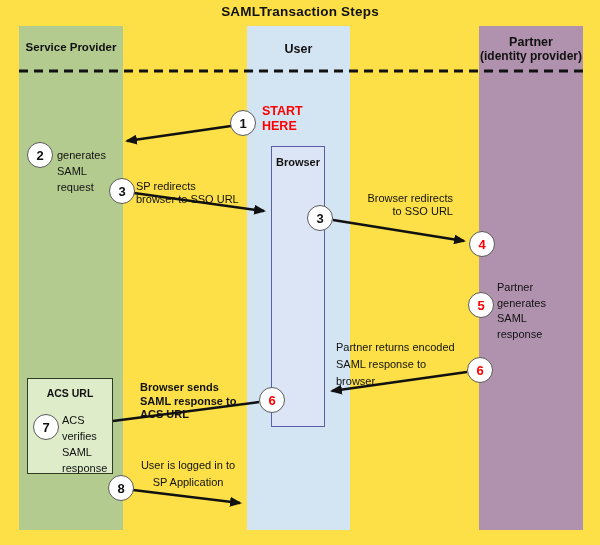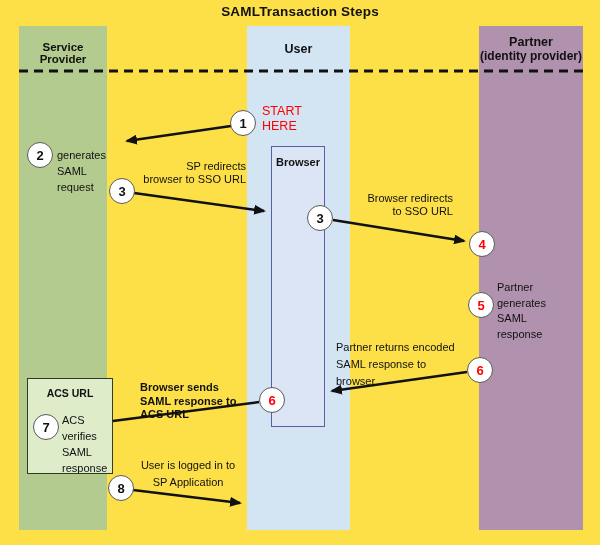--- a/index.html
+++ b/index.html
@@ -5,21 +5,21 @@
   html,body{margin:0;padding:0;background:#ffffff;}
   #canvas{
     position:relative;width:600px;height:545px;background:#fde047;
     font-family:"Liberation Sans","DejaVu Sans",sans-serif;color:#1a1a1a;overflow:hidden;
   }
   .title{
     position:absolute;top:4px;left:0;width:600px;text-align:center;
     font-size:13.5px;font-weight:bold;letter-spacing:0.2px;color:#111;
   }
   .col{position:absolute;top:26px;height:504px;}
-  .col-sp{left:19px;width:88px;background:#b3cb8e;}
+  .col-sp{left:19px;width:104px;background:#b3cb8e;}
   .col-user{left:247px;width:103px;background:#d3e4f3;}
   .col-partner{left:479px;width:104px;background:#b192ae;}
   .col-header{width:100%;text-align:center;font-weight:bold;color:#111;}
   .col-sp .col-header{padding-top:15px;font-size:11.5px;}
   .col-user .col-header{padding-top:16px;font-size:12.5px;}
   .col-partner .col-header{padding-top:9px;font-size:12.5px;line-height:14px;}
   .col-subheader{width:100%;text-align:center;font-weight:bold;font-size:12px;color:#111;}
   .inner-box{position:absolute;box-sizing:border-box;}
   .browser-box{left:271px;top:146px;width:54px;height:281px;background:#dce5f6;border:1.5px solid #5c5ca8;}
   .browser-label{width:100%;text-align:center;font-weight:bold;font-size:11px;padding-top:9px;color:#111;}
@@ -27,23 +27,23 @@
   .acs-label{width:100%;text-align:center;font-weight:bold;font-size:10.5px;padding-top:8px;color:#111;}
   svg.overlay{position:absolute;left:0;top:0;z-index:5;}
   .circle{
     position:absolute;width:26px;height:26px;border-radius:50%;
     background:#ffffff;border:1.5px solid #595959;box-sizing:border-box;
     display:flex;align-items:center;justify-content:center;
     font-size:13px;font-weight:bold;color:#111;z-index:8;
   }
   .circle.red{color:#ff0000;}
   .lbl{position:absolute;white-space:pre-line;font-size:11px;line-height:13px;color:#111;z-index:7;}
-  .start-here{left:262px;top:104px;font-size:12.5px;line-height:14.5px;font-weight:normal;color:#ff0000;}
+  .start-here{left:262px;top:104px;font-size:12.5px;line-height:14.5px;font-weight:bold;color:#ff0000;}
   .lbl-user-tries{left:135px;top:87px;}
-  .lbl-sp-redirects{left:136px;top:160px;width:110px;text-align:right;}
+  .lbl-sp-redirects{left:136px;top:180px;width:110px;text-align:left;}
   .lbl-generates{left:57px;top:147px;line-height:16px;}
   .lbl-browser-redirects{left:340px;top:192px;width:113px;text-align:right;}
   .lbl-partner-parses{left:497px;top:220px;line-height:15px;}
   .lbl-partner-generates{left:497px;top:280px;line-height:15.5px;}
   .lbl-partner-returns{left:336px;top:339px;line-height:17px;}
   .lbl-browser-sends{left:140px;top:381px;line-height:13.5px;font-weight:bold;}
   .lbl-acs-verifies{left:62px;top:412px;line-height:16px;}
   .lbl-user-logged{left:131px;top:457px;width:114px;text-align:center;line-height:16.5px;}
 </style>
 </head>

